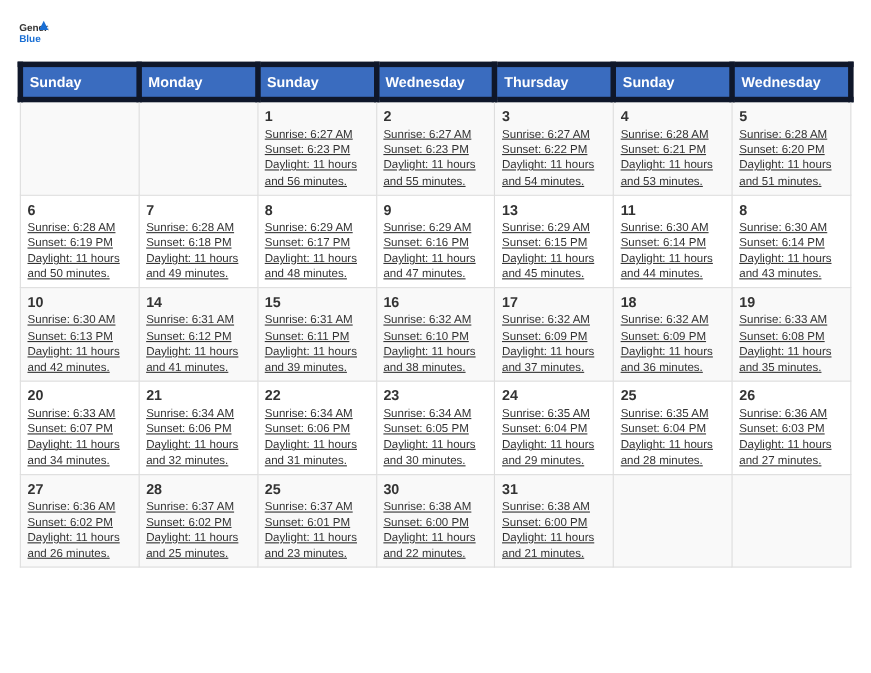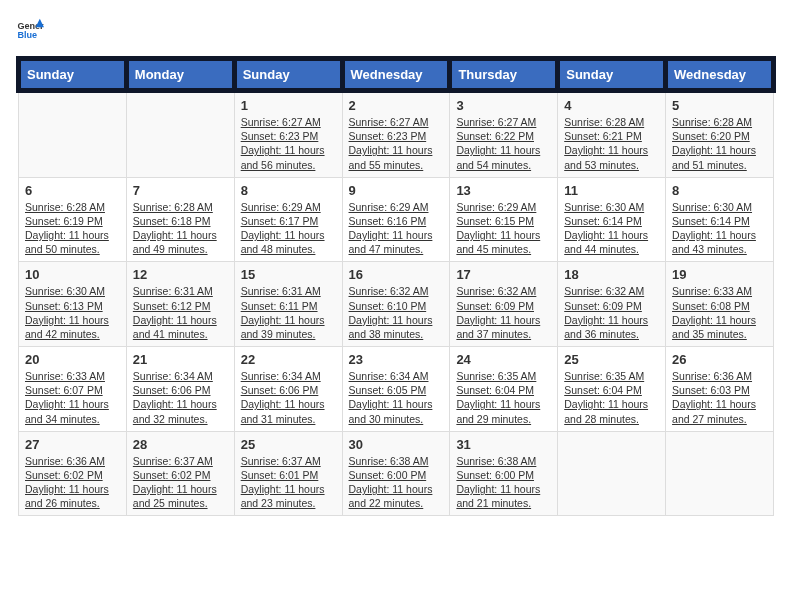--- a/index.html
+++ b/index.html
@@ -157,21 +157,21 @@
           <span class="day-num">8</span>
           <div class="cell-text">Sunrise: 6:30 AM<br>Sunset: 6:14 PM<br>Daylight: 11 hours and 43 minutes.</div>
         </td>
       </tr>
       <tr>
         <td>
           <span class="day-num">10</span>
           <div class="cell-text">Sunrise: 6:30 AM<br>Sunset: 6:13 PM<br>Daylight: 11 hours and 42 minutes.</div>
         </td>
         <td>
-          <span class="day-num">12</span>
+          <span class="day-num">14</span>
           <div class="cell-text">Sunrise: 6:31 AM<br>Sunset: 6:12 PM<br>Daylight: 11 hours and 41 minutes.</div>
         </td>
         <td>
           <span class="day-num">15</span>
           <div class="cell-text">Sunrise: 6:31 AM<br>Sunset: 6:11 PM<br>Daylight: 11 hours and 39 minutes.</div>
         </td>
         <td>
           <span class="day-num">16</span>
           <div class="cell-text">Sunrise: 6:32 AM<br>Sunset: 6:10 PM<br>Daylight: 11 hours and 38 minutes.</div>
         </td>

